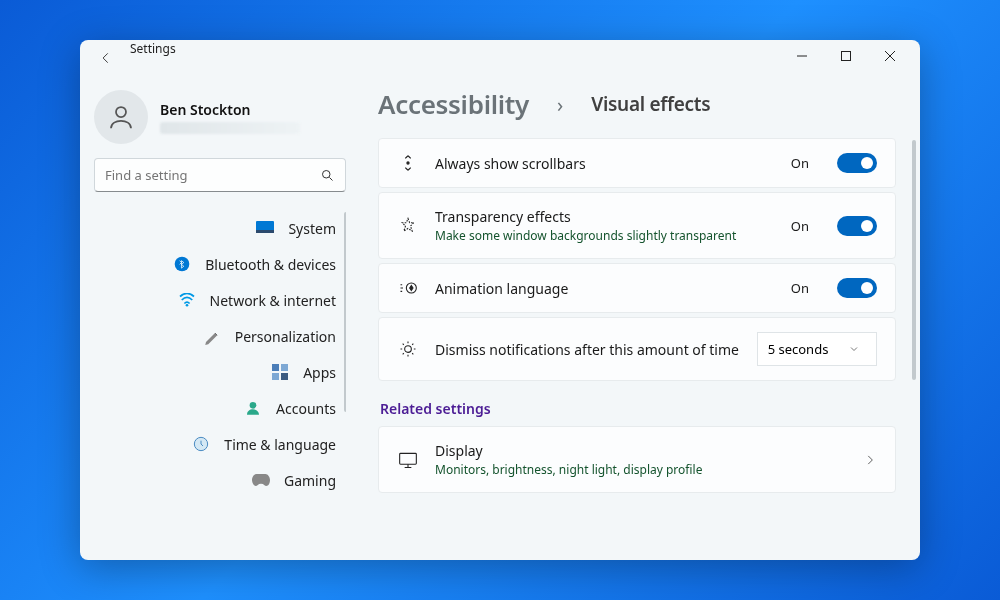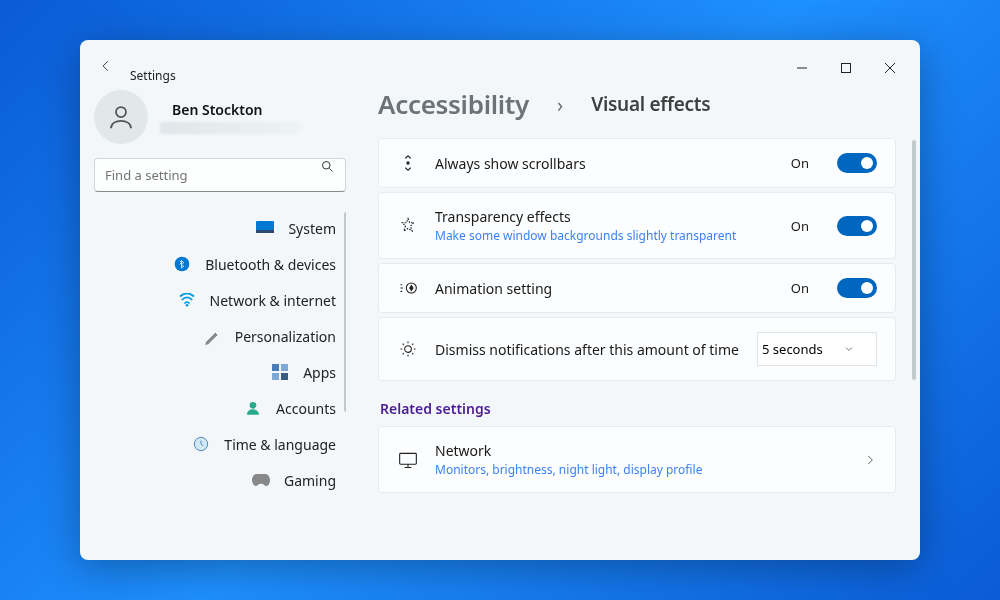--- a/index.html
+++ b/index.html
@@ -7,64 +7,64 @@
     width: 1000px; height: 600px; overflow: hidden;
     background: linear-gradient(135deg, #0a5bd6 0%, #1e90ff 50%, #0a5bd6 100%);
     display: flex; align-items: center; justify-content: center;
   }
   .window {
     width: 840px; height: 520px; background: #f3f7f9;
     border-radius: 8px; box-shadow: 0 8px 40px rgba(0,0,0,.3);
     display: flex; flex-direction: column; position: relative; overflow: hidden;
   }
   .titlebar {
-    height: 44px; display: flex; align-items: flex-end; padding: 0 8px;
+    height: 44px; display: flex; align-items: flex-start; padding: 0 8px;
   }
   .back-btn { width: 36px; height: 36px; display:flex;align-items:center;justify-content:center;border-radius:4px;cursor:pointer; }
   .title { font-size: 12px; margin-left: 6px; color:#222; }
   .win-controls { margin-left:auto; display:flex; }
   .win-btn { width: 44px; height: 32px; display:flex;align-items:center;justify-content:center;cursor:pointer; }
   .body { flex:1; display:flex; min-height:0; }
   .sidebar { width: 280px; padding: 0 14px 10px 14px; display:flex; flex-direction:column; min-height:0; }
   .profile { display:flex; align-items:center; gap:12px; padding: 6px 0 14px 0; }
   .avatar { width: 54px; height: 54px; border-radius:50%; background:#e2e7ea; display:flex;align-items:center;justify-content:center;color:#555; }
-  .user-name { font-weight:600; font-size:14px; color:#111;margin-left:12px; }
+  .user-name { font-weight:600; font-size:14px; color:#111; }
   .user-blur { width:140px; height:12px; margin-top:3px; background: linear-gradient(90deg, #e0e6e9, #eef3f5);border-radius:3px; filter: blur(1px);}
   .search {
-    display:flex; height:34px; background:#fdfefe;
+    display:flex; align-items:center; height:34px; background:#fdfefe;
     border:1px solid #d0d7db; border-bottom:1.5px solid #868b8e; border-radius:4px; padding:0 10px;
   }
   .search input { flex:1; border:none; outline:none; background:transparent; font-size:13px; }
   .nav { margin-top:18px; flex:1; overflow:hidden; position:relative; }
   .nav-scroll { position:absolute; right:-2px; top:2px; width:4px; height:200px; background:#c2c9cd; border-radius:2px; }
   .nav-item { display:flex; align-items:center; gap:14px; height:36px; padding:0 10px; border-radius:4px; font-size:14px; color:#222; cursor:pointer;justify-content:flex-end;}
   .nav-icon { width:18px; height:18px; display:flex;align-items:center;justify-content:center; }
   .main { flex:1; padding: 0 24px 0 18px; overflow:hidden; position:relative; }
   .main-scroll { position:absolute; right:4px; top:56px; width:4px; height:240px; background:#c2c9cd; border-radius:2px; }
   .breadcrumb { display:flex; align-items:center; gap:28px; padding-top:2px; padding-bottom:16px; }
   .crumb-parent { font-size:26px; font-weight:600; color:#6b7378; cursor:pointer; letter-spacing:-0.3px;}
   .crumb-sep { font-size:20px; color:#6b7378; }
   .crumb-current { font-size:19px; font-weight:600; color:#404040; letter-spacing:-0.3px;}
   .card {
     background:#fcfdfe; border:1px solid #e7ebed; border-radius:4px;
     padding: 14px 18px; display:flex; align-items:center; gap:16px; margin-bottom:4px;
   }
   .card-icon { width:22px; display:flex;align-items:center;justify-content:center;color:#333; flex-shrink:0;}
   .card-text { flex:1; min-width:0; }
   .card-title { font-size:14px; color:#1a1a1a; }
-  .card-desc { font-size:12px; color:#3b82f6; margin-top:2px; line-height:1.35; }
+  .card-desc { font-size:12px; color:#14532d; margin-top:2px; line-height:1.35; }
   .toggle-state { font-size:13px; color:#1a1a1a; margin-right:12px; }
   .toggle {
     width:40px; height:20px; border-radius:10px; background:#0067c0; position:relative; cursor:pointer;
     flex-shrink:0;
   }
   .toggle .knob { width:12px; height:12px; background:#fff; border-radius:50%; position:absolute; right:4px; top:4px; }
   .dropdown {
     height:34px; border:1px solid #dfe4e7; border-radius:0; background:#fff;
-    padding:0 10px 0 4px; display:flex; align-items:center; gap:20px; font-size:13px; cursor:pointer; min-width:120px;
+    padding:0 10px 0 4px; display:flex; align-items:center; gap:20px; font-size:13px; cursor:pointer; min-width:120px;justify-content:center;
   }
   .section-title { font-size:14px; font-weight:600; color:#4c1d95; margin:18px 0 8px 2px; }
 </style>
 </head>
 <body>
 
 <div class="window">
 
   <div class="titlebar">
     <div class="back-btn">
@@ -235,21 +235,21 @@
 
       <div class="card">
         <span class="card-icon">
           <svg width="20" height="16" viewBox="0 0 24 18" fill="none" stroke="#222" stroke-width="1.3">
               <path d="M3 5h2M3 9h3M3 13h2"></path>
               <circle cx="16" cy="9" r="6"></circle>
               <path d="M14 9l2-3 2 3-2 3z" fill="#222"></path>
             </svg>
         </span>
         <div class="card-text">
-            <div class="card-title">Animation setting</div>
+            <div class="card-title">Animation language</div>
           </div>
         <span class="toggle-state">On</span>
         <div class="toggle">
             <div class="knob"></div>
           </div>
       </div>
 
       <div class="card">
         <span class="card-icon">
           <svg width="20" height="20" viewBox="0 0 24 24" fill="none" stroke="#222" stroke-width="1.3">
@@ -271,21 +271,21 @@
       <div class="section-title">Related settings</div>
 
       <div class="card">
         <span class="card-icon">
           <svg width="20" height="18" viewBox="0 0 24 20" fill="none" stroke="#222" stroke-width="1.3">
               <rect x="2" y="2" width="20" height="13" rx="1"></rect>
               <path d="M8 19h8M12 15v4"></path>
             </svg>
         </span>
         <div class="card-text">
-          <div class="card-title">Network</div>
+          <div class="card-title">Display</div>
           <div class="card-desc">Monitors, brightness, night light, display profile</div>
         </div>
         <svg width="14" height="14" viewBox="0 0 24 24" fill="none" stroke="#555" stroke-width="1.6">
             <path d="M9 5l7 7-7 7"></path>
           </svg>
       </div>
 
       <div class="main-scroll"></div>
     </div>
   </div>

